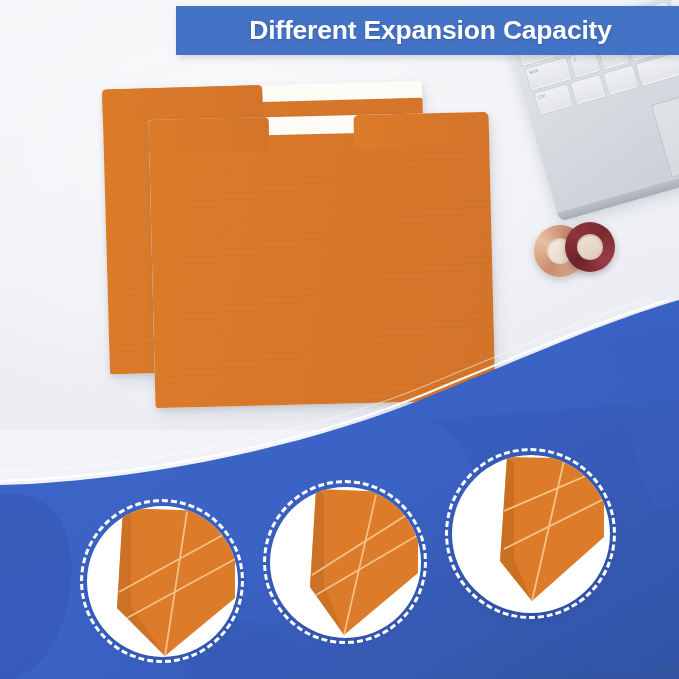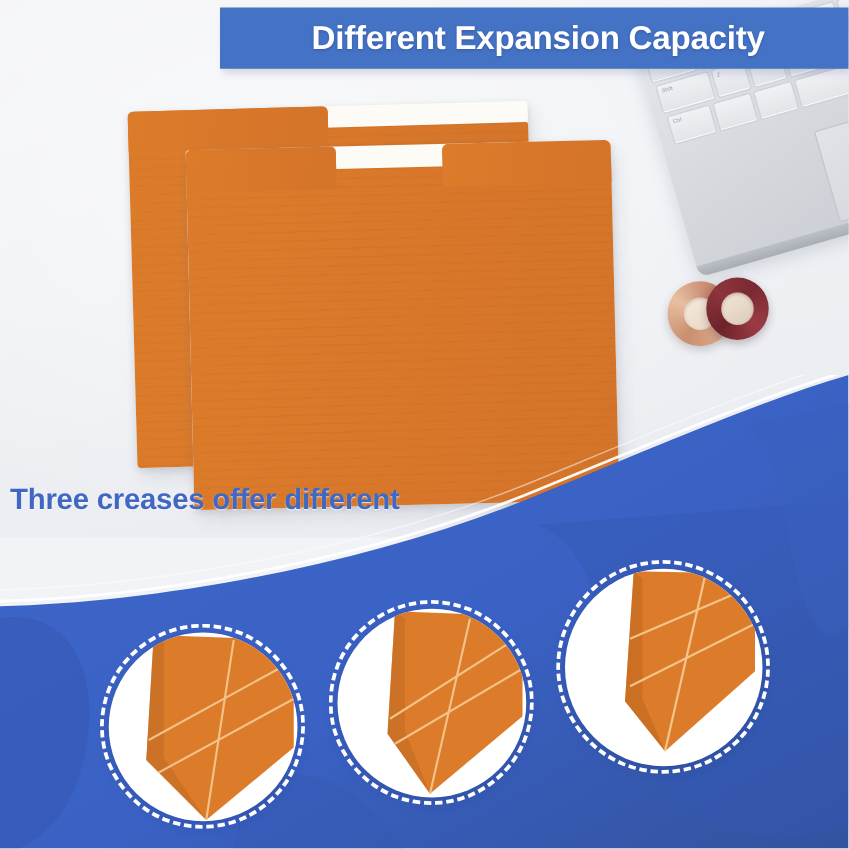--- a/index.html
+++ b/index.html
@@ -319,20 +319,19 @@
       <g stroke="#f6ca93" stroke-width="1.8" opacity=".92">
         <line x1="52" y1="56" x2="150" y2="14"></line>
         <line x1="52" y1="94" x2="152" y2="44"></line>
         <line x1="112" y1="6" x2="80" y2="146"></line>
       </g>
     </svg>
   </div>
   <div class="circ-dash c3d"></div>
 
   <div class="mid-text">
-    <span class="l1">Three creases offer different</span>
   </div>
 
   <div class="banner">
     <div class="banner-title">Different Expansion Capacity</div>
   </div>
 
 </div>
 
 </body></html>

